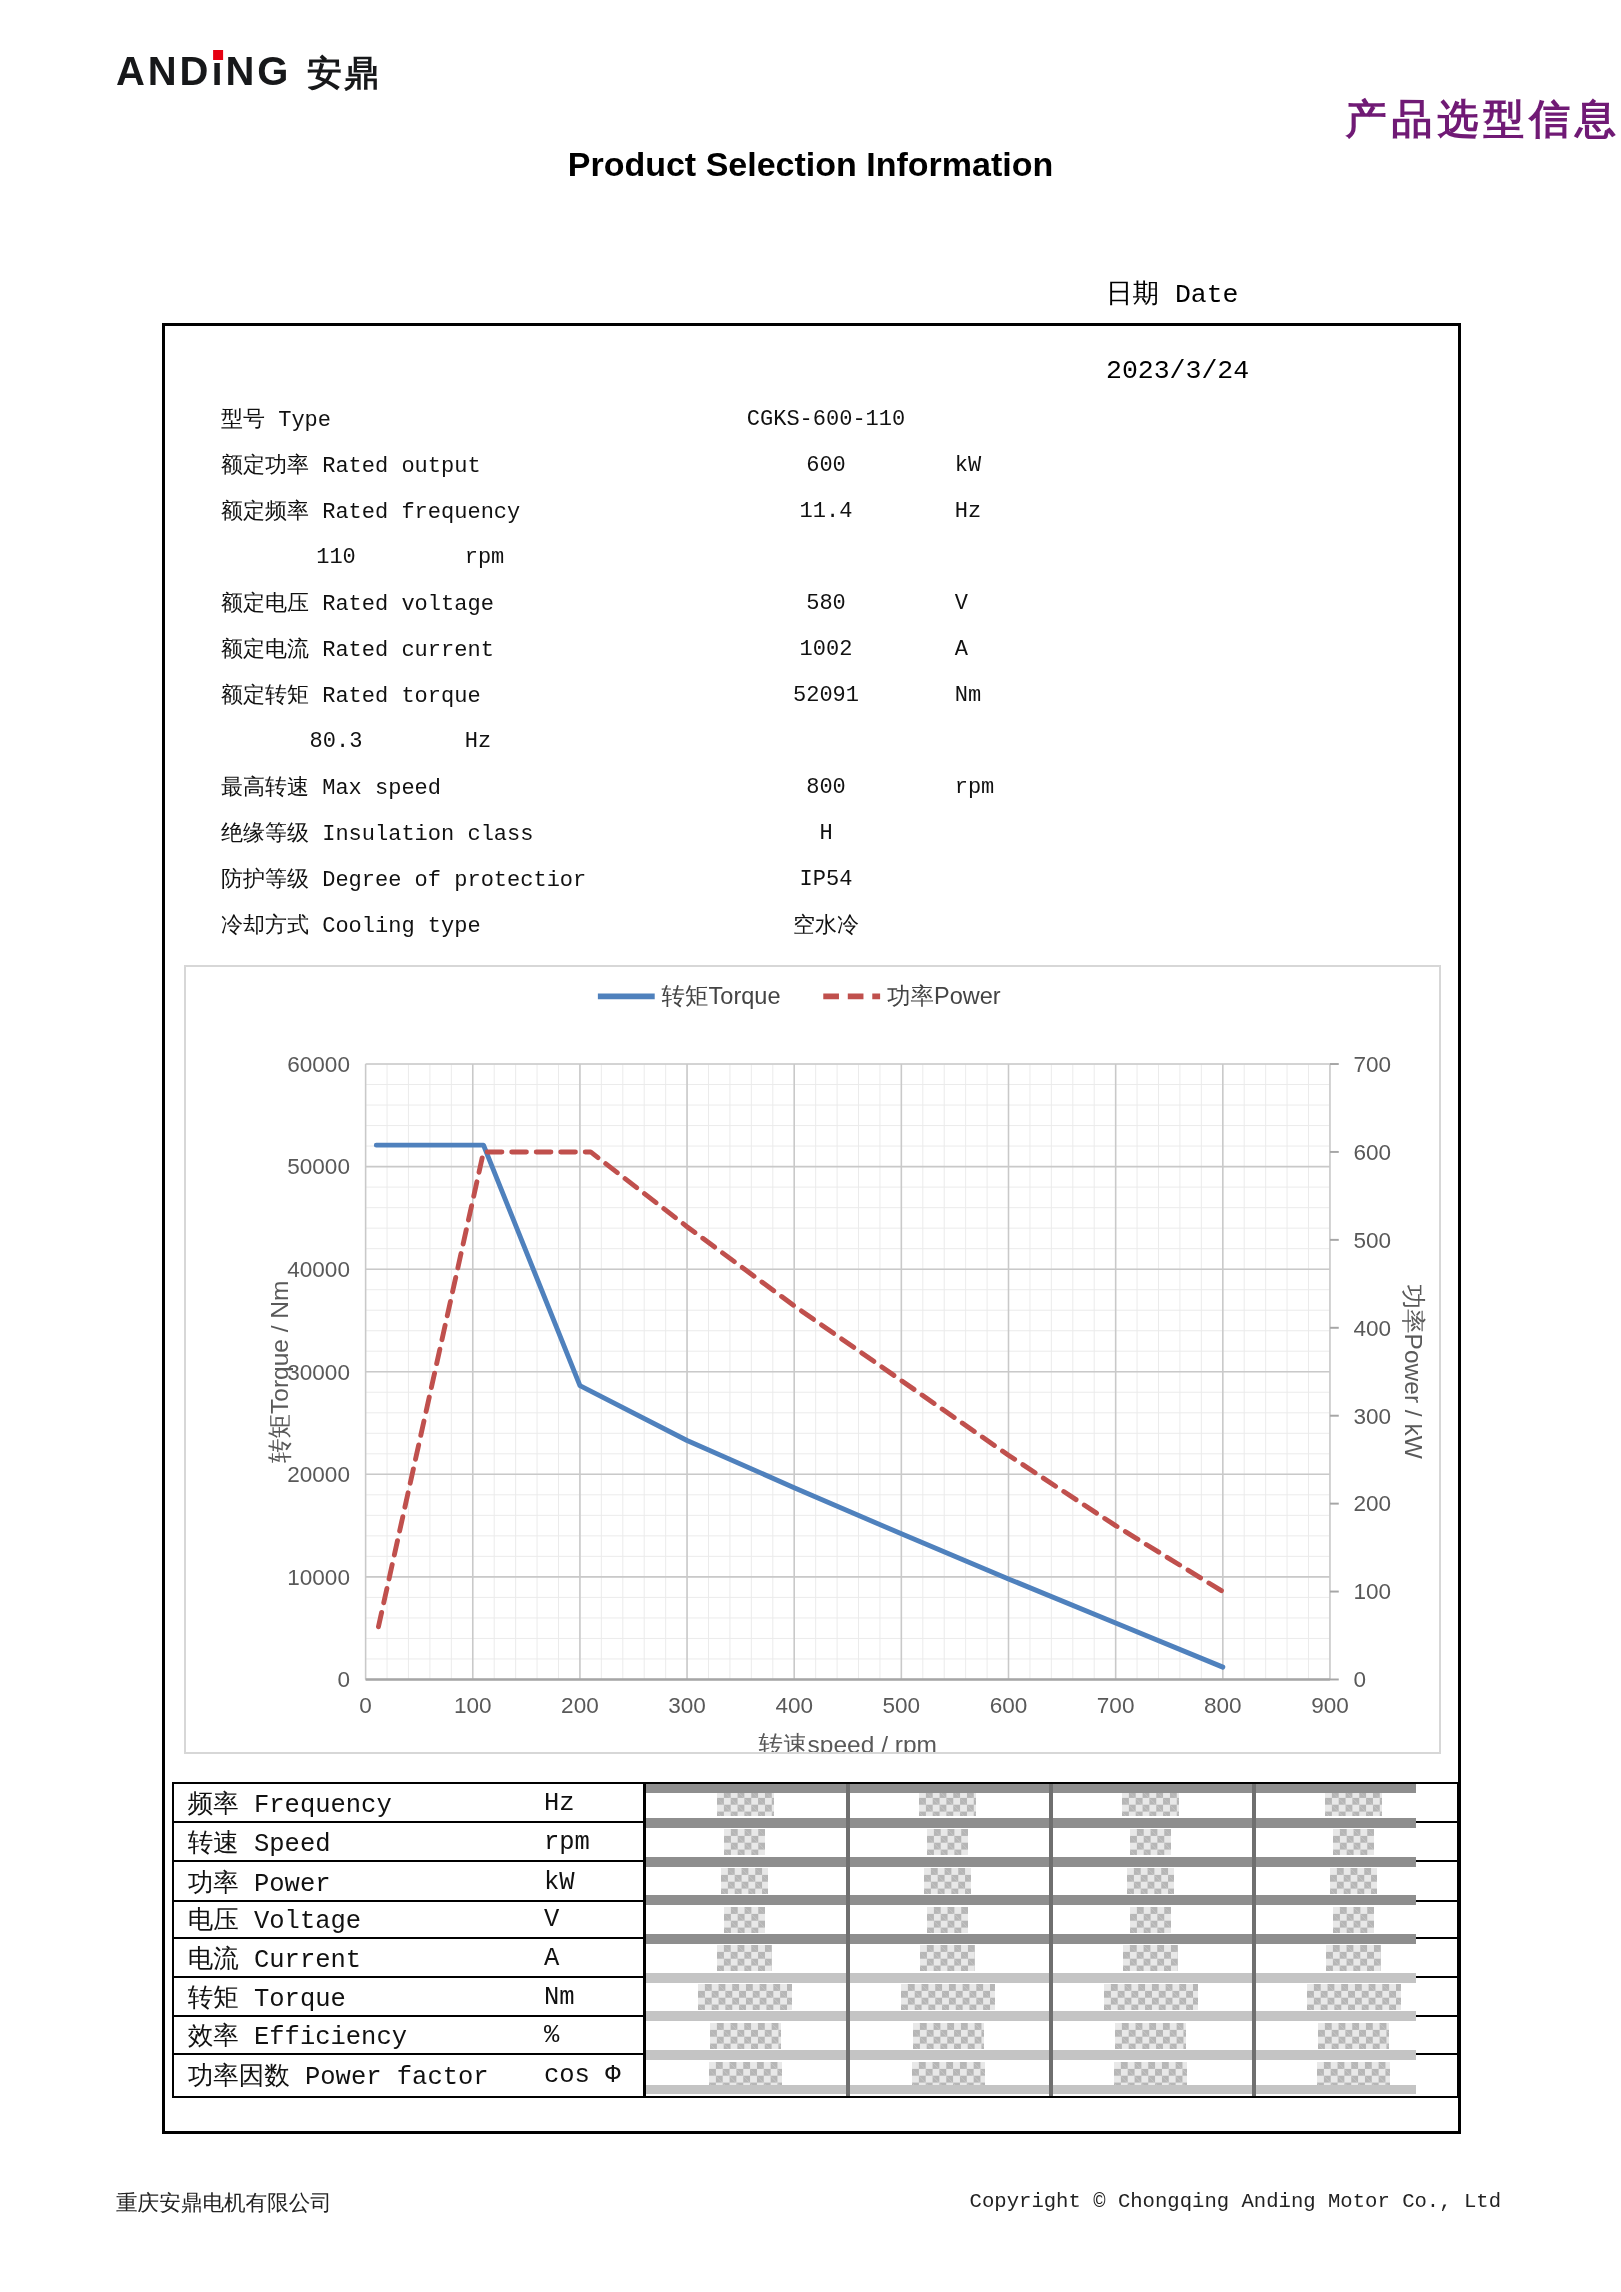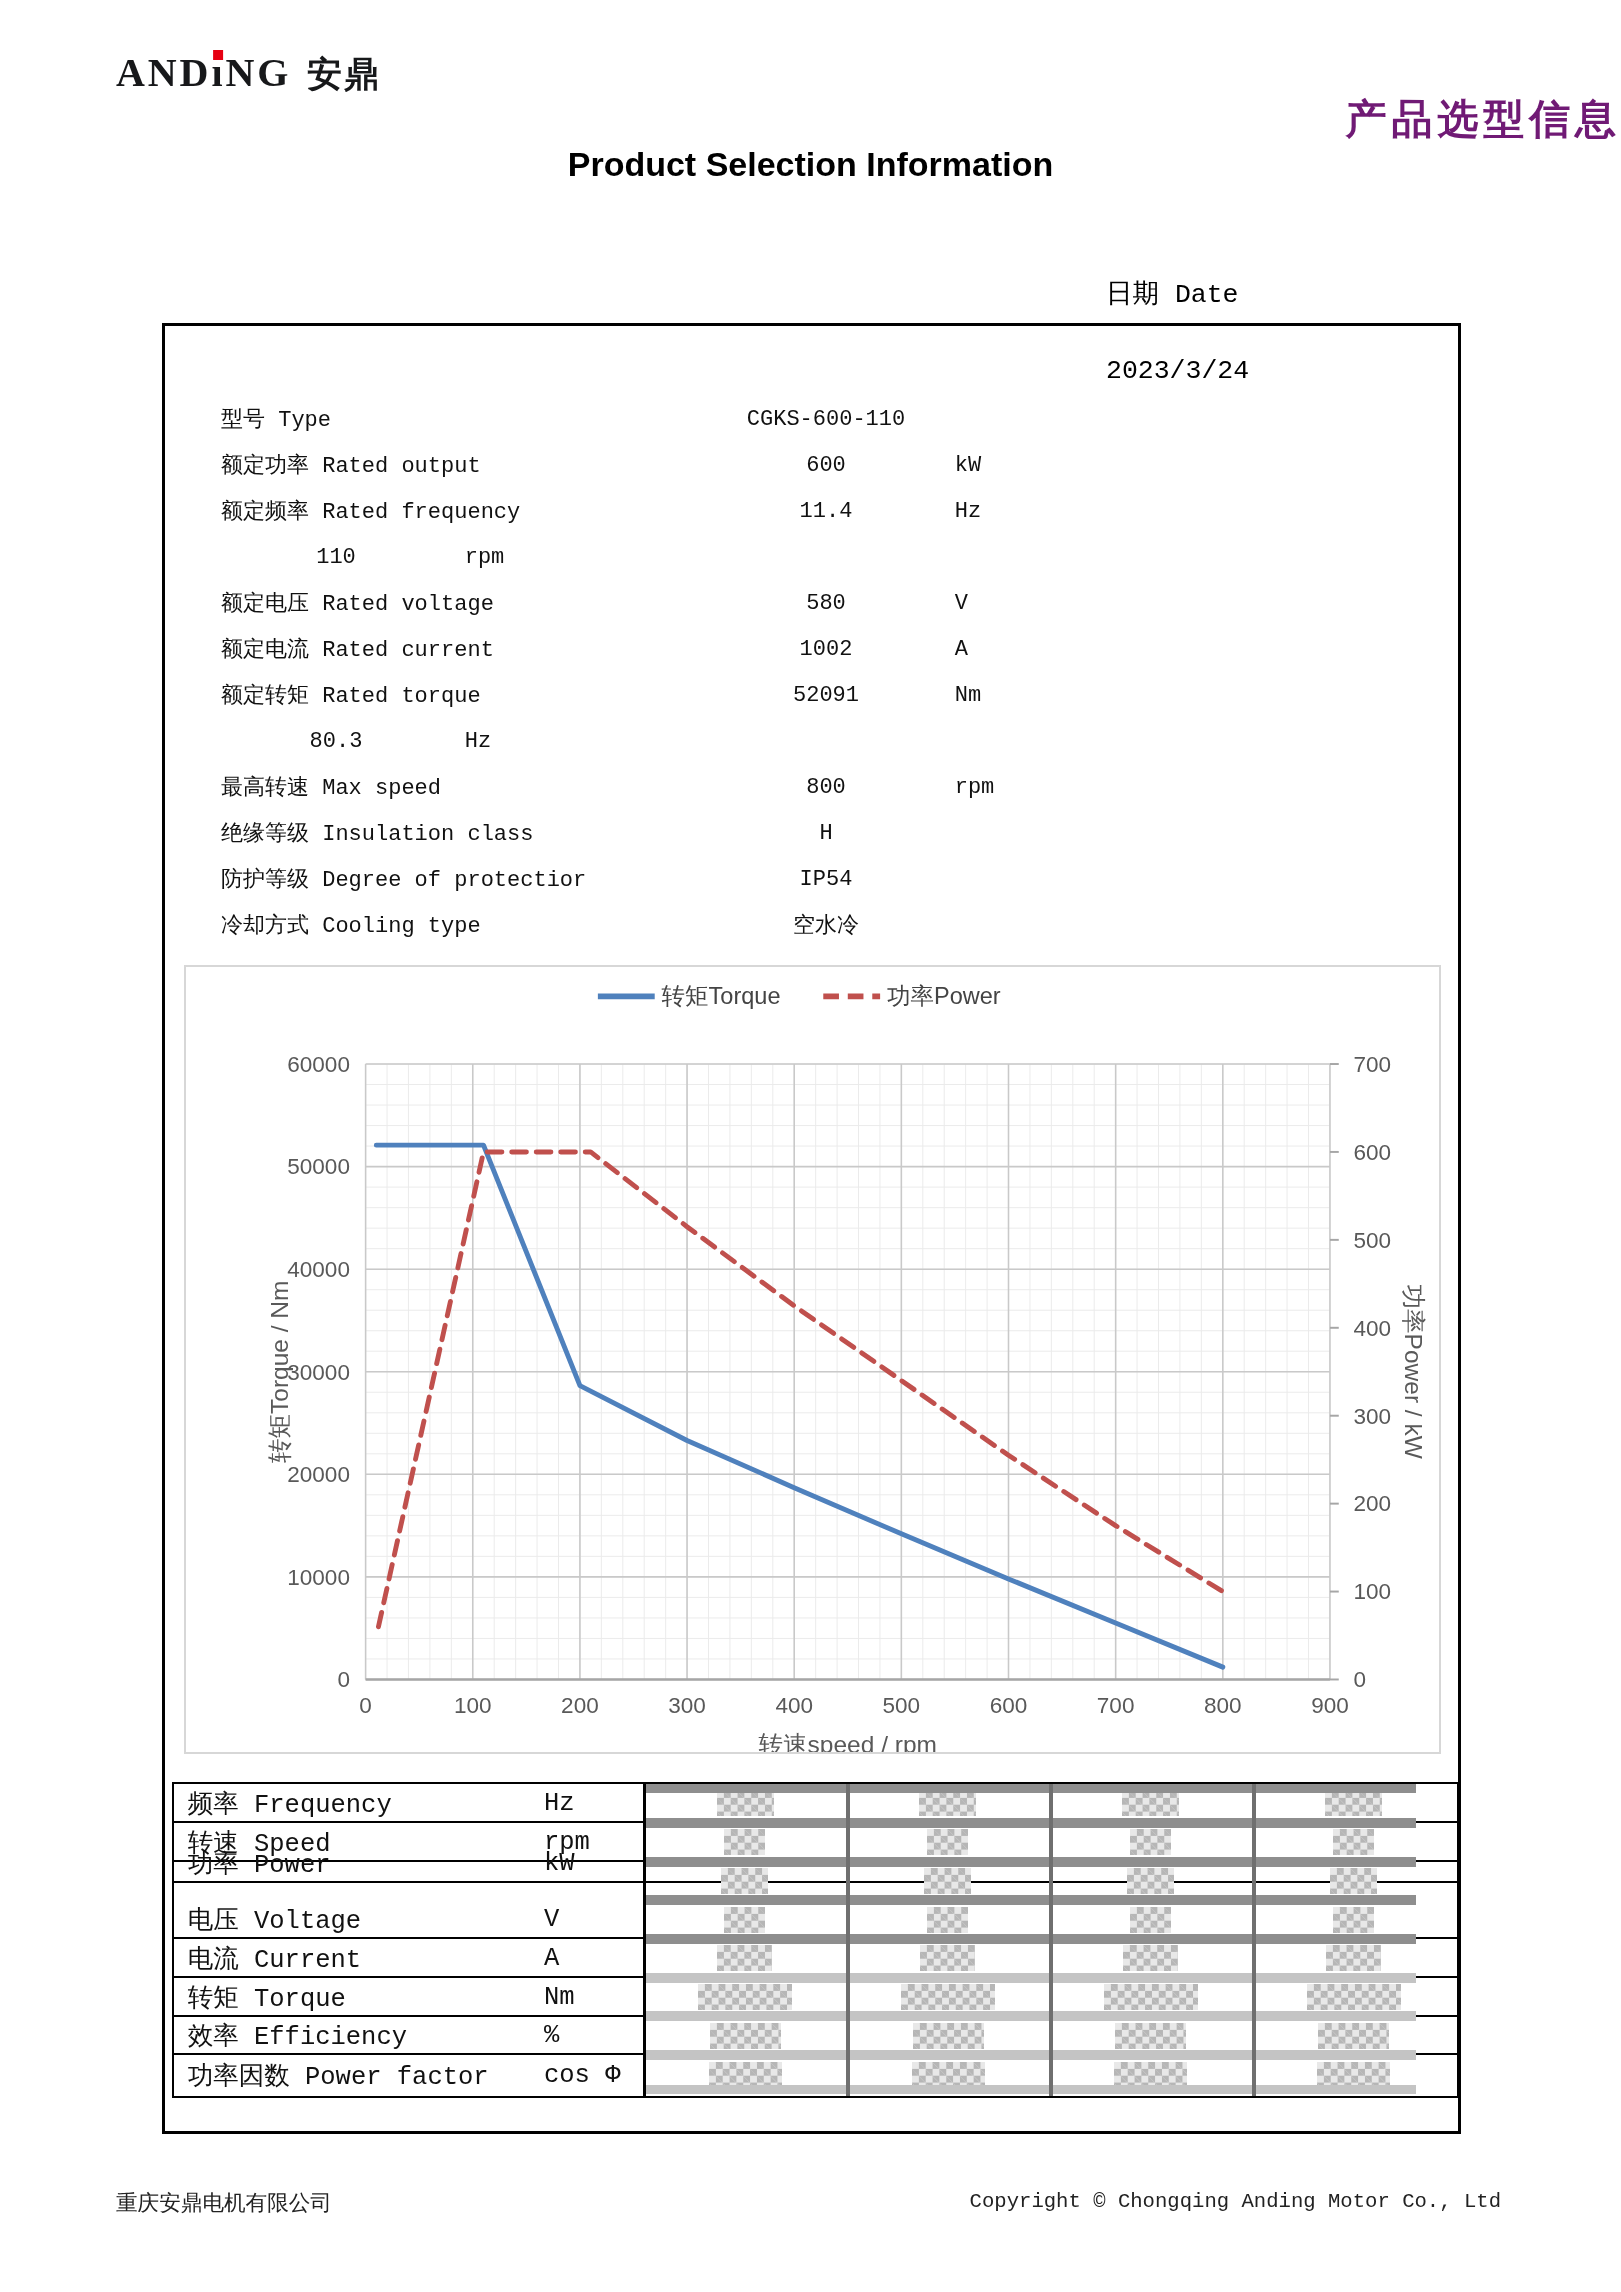--- a/index.html
+++ b/index.html
@@ -5,21 +5,21 @@
   html,body{margin:0;padding:0;}
   body{
     width:1621px;height:2293px;position:relative;background:#ffffff;
     font-family:"Liberation Sans","DejaVu Sans",sans-serif;color:#111;
     overflow:hidden;
   }
   .mono{font-family:"Liberation Mono","DejaVu Sans Mono",monospace;flex-direction:column;}
 
   
   .logo{position:absolute;left:116px;top:49px;display:flex;align-items:baseline;gap:15.7px;}
-  .logo .latin{font-weight:bold;font-size:40px;letter-spacing:2.9px;color:#17181a;font-family:Liberation Serif, serif;}
+  .logo .latin{font-weight:bold;font-size:40px;letter-spacing:2.9px;color:#17181a;}
   .istack{position:relative;display:inline-block;}
   .istack .red-dot{position:absolute;left:50%;transform:translateX(-50%);top:1px;width:9.8px;height:9.8px;background:#e60012;}
   .logo .cn{font-weight:bold;font-size:35px;color:#17181a;letter-spacing:2px;}
 
   .title-cn{position:absolute;top:92px;left:0;width:100%;text-align:right;
     font-size:41px;font-weight:bold;letter-spacing:4.9px;color:#701a75;}
   .title-en{position:absolute;top:145px;left:0;width:100%;text-align:center;
     font-size:34px;font-weight:bold;color:#000;}
   .date-row{position:absolute;top:275px;left:1106px;font-size:26.5px;display:flex;gap:45px;color:#000;}
 
@@ -291,21 +291,21 @@
     <div class="mosaic" style="width: 57px; left: 948px; top: 6.6px;"></div>
     <div class="mosaic" style="width: 57px; left: 1151px; top: 6.6px;"></div>
     <div class="bt-row bt-border" style="top: 39px; height: 39px;">
       <span class="bt-label mono">转速 Speed</span>
       <span class="bt-unit mono">rpm</span>
     </div>
     <div class="mosaic" style="width: 41px; left: 550px; top: 45px;"></div>
     <div class="mosaic" style="width: 41px; left: 753px; top: 45px;"></div>
     <div class="mosaic" style="width: 41px; left: 956px; top: 45px;"></div>
     <div class="mosaic" style="width: 41px; left: 1159px; top: 45px;"></div>
-    <div class="bt-row bt-border" style="top: 60px; height: 39px;">
+    <div class="bt-row bt-border" style="top: 79px; height: 39px;">
       <span class="bt-label mono">功率 Power</span>
       <span class="bt-unit mono">kW</span>
     </div>
     <div class="mosaic" style="width: 47px; left: 547px; top: 84px;"></div>
     <div class="mosaic" style="width: 47px; left: 750px; top: 84px;"></div>
     <div class="mosaic" style="width: 47px; left: 953px; top: 84px;"></div>
     <div class="mosaic" style="width: 47px; left: 1156px; top: 84px;"></div>
     <div class="bt-row bt-border" style="top: 116px; height: 39px;">
       <span class="bt-label mono">电压 Voltage</span>
       <span class="bt-unit mono">V</span>

